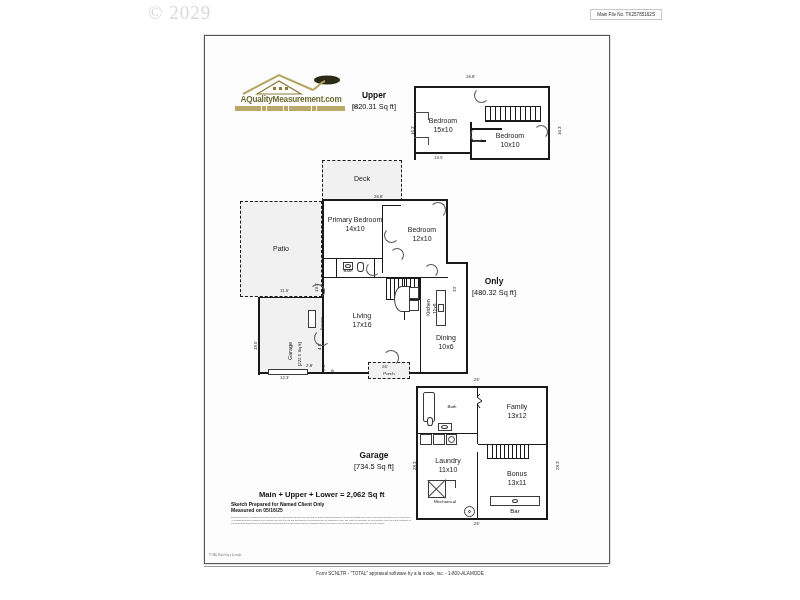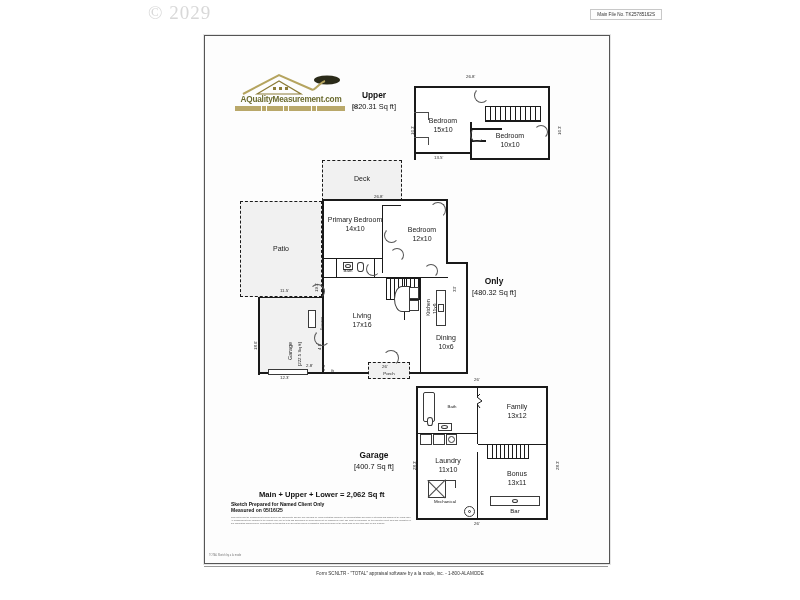--- a/index.html
+++ b/index.html
@@ -336,21 +336,21 @@
   <div class="arc" style="left:366px;top:262px;width:12px;height:12px;"></div>
   <div class="arc2" style="left:310px;top:284px;width:13px;height:13px;"></div>
   <div class="arc" style="left:314px;top:330px;width:14px;height:14px;"></div>
   <div class="arc2" style="left:383px;top:350px;width:14px;height:14px;"></div>
   <div class="arc2" style="left:424px;top:264px;width:12px;height:12px;"></div>
 
   <div class="dim v" style="left:452px;top:292px;">33'</div>
 
   <div class="floor-title" style="left:330px;top:450px;width:88px;">
     <div class="nm">Garage</div>
-    <div class="sq">[400.7 Sq ft]</div>
+    <div class="sq">[734.5 Sq ft]</div>
   </div>
 
   <div class="white-fill" style="left:416px;top:386px;width:132px;height:134px;"></div>
   <div class="wall" style="left:416px;top:386px;width:132px;height:1.6px;"></div>
   <div class="wall" style="left:416px;top:386px;width:1.6px;height:134px;"></div>
   <div class="wall" style="left:546.4px;top:386px;width:1.6px;height:134px;"></div>
   <div class="wall" style="left:416px;top:518.4px;width:132px;height:1.6px;"></div>
 
   <div class="wall" style="left:477px;top:386px;width:1.4px;height:10px;"></div>
   <div class="wall" style="left:477px;top:404px;width:1.4px;height:40px;"></div>

